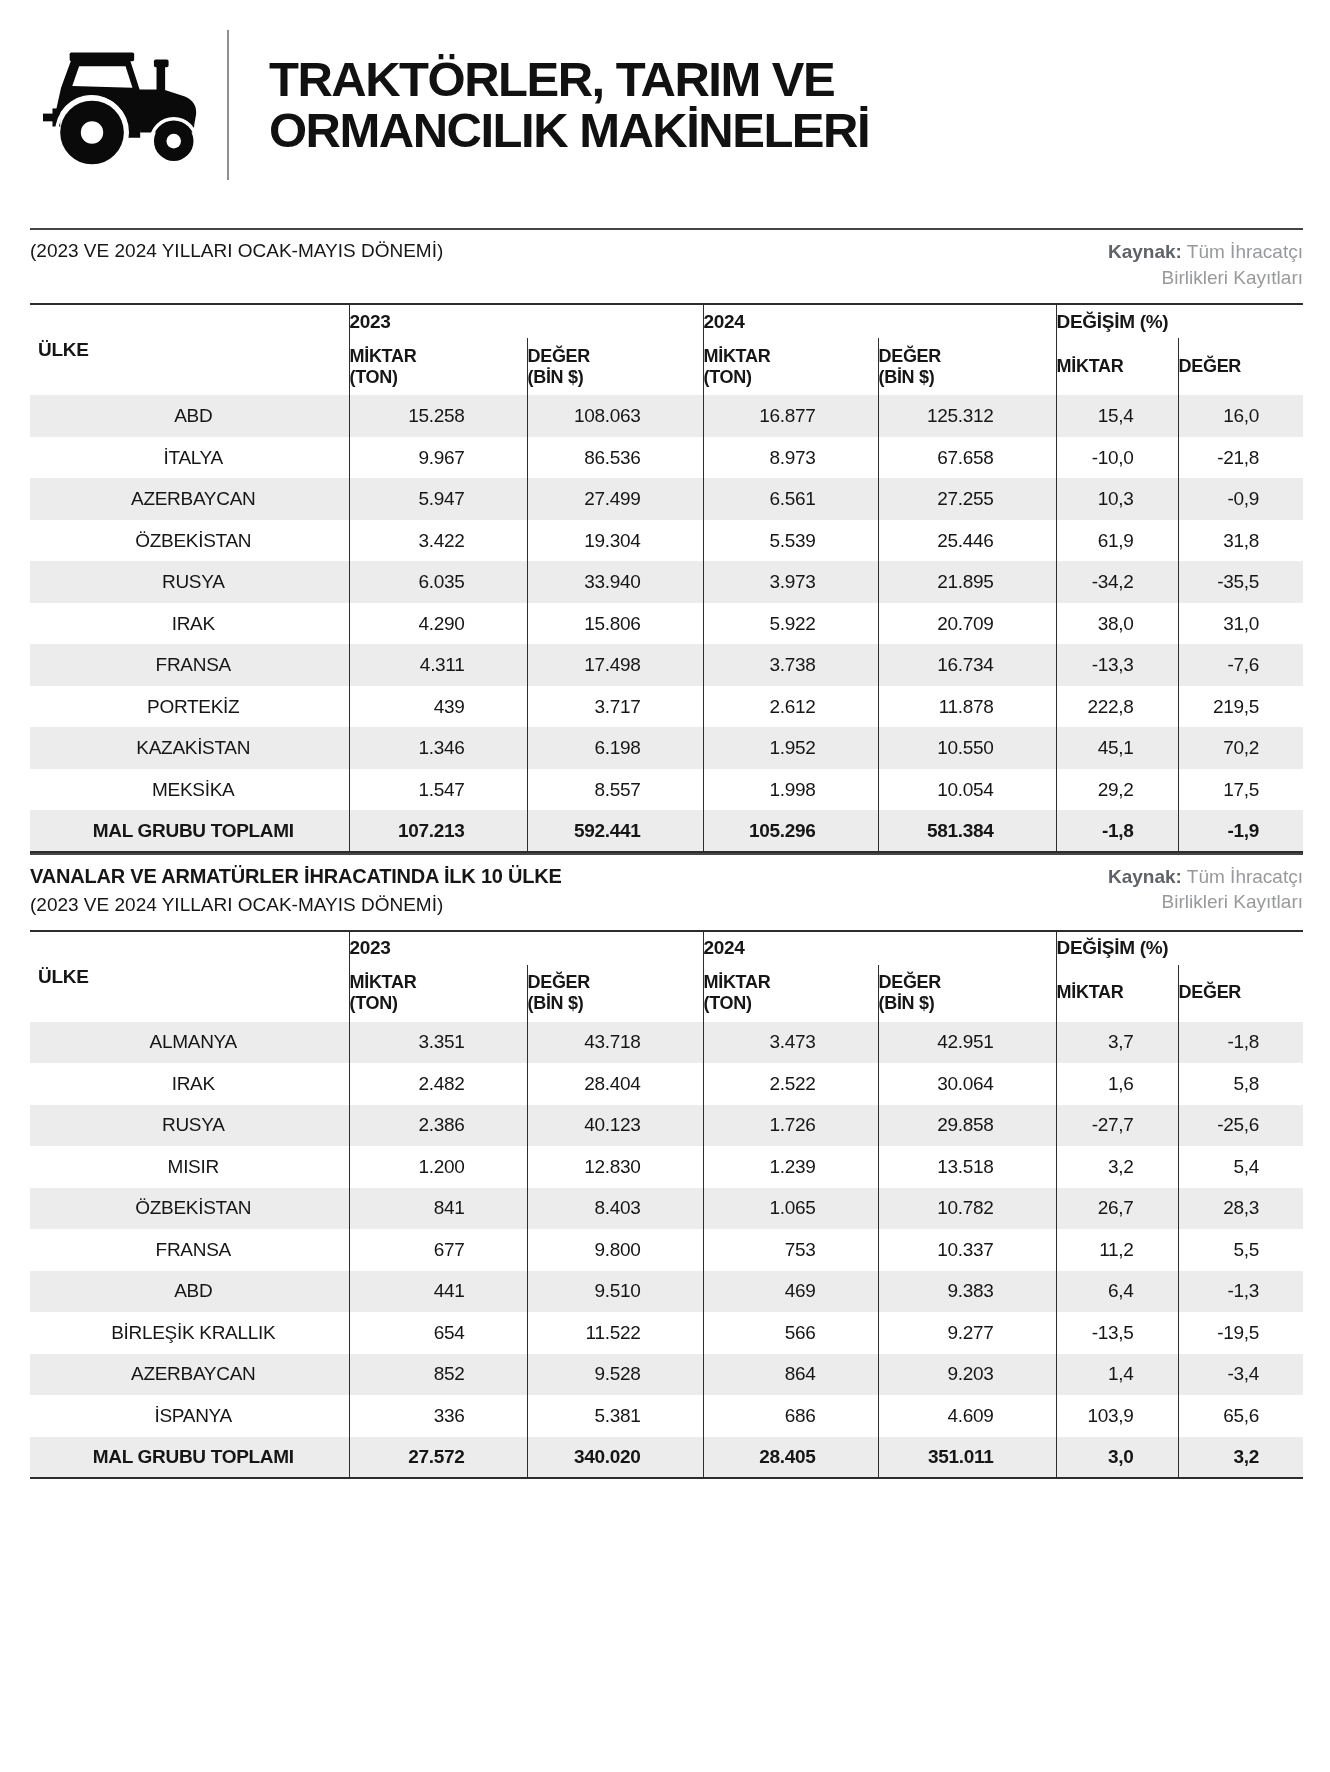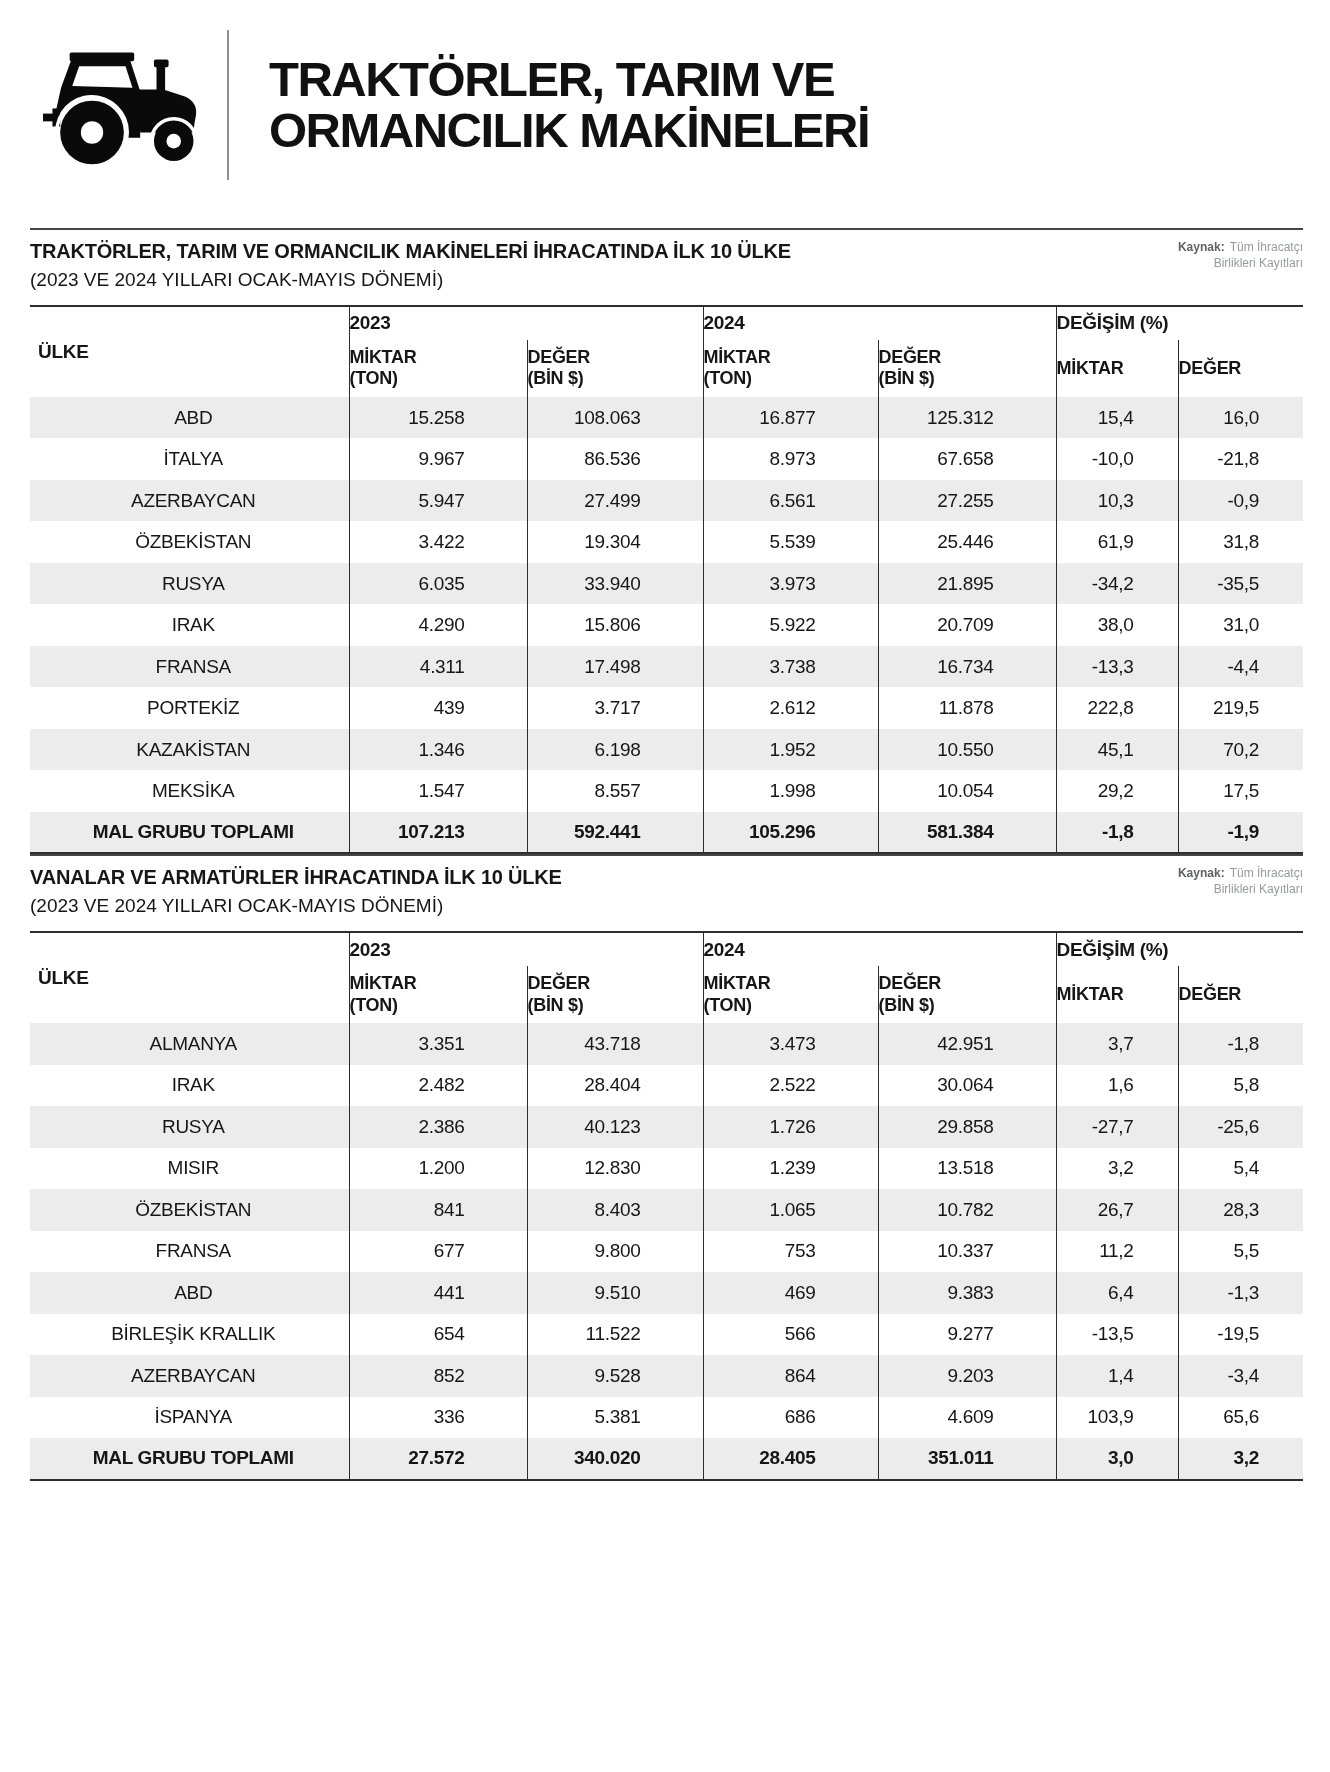--- a/index.html
+++ b/index.html
@@ -23,21 +23,21 @@
   .brand-heading{margin:0 0 0 40px;font-weight:700;letter-spacing:-1.5px;line-height:1.05;color:#111;}
   .brand-s1 .brand-heading{font-size:49px;}
   .brand-s2 .brand-heading{font-size:58px;}
   .brand-heading span{display:block;}
 
   
   .section-rule{border-top:2px solid var(--rule);}
   .table-meta{display:flex;justify-content:space-between;align-items:flex-start;padding-top:9px;margin-bottom:13px;}
   .tm-title{margin:0 0 4px 0;font-size:20px;font-weight:700;letter-spacing:-0.2px;line-height:1.25;}
   .tm-sub{margin:0;font-size:19px;font-weight:400;line-height:1.25;}
-  .source{text-align:right;font-size:12px;line-height:1.35;color:var(--source_text);white-space:nowrap;}
+  .source{text-align:right;font-size:19px;line-height:1.35;color:var(--source_text);white-space:nowrap;}
   .source .src-label{font-weight:700;color:var(--source_label);margin-right:5px;}
 
   
   table.data{
     width:100%;border-collapse:collapse;table-layout:fixed;
     border-top:2px solid var(--table_border);border-bottom:2px solid var(--table_border);
   }
   col.c-country{width:319px;} col.c-m23{width:178px;} col.c-d23{width:176px;}
   col.c-m24{width:175px;} col.c-d24{width:178px;} col.c-mc{width:122px;} col.c-dc{width:125px;}
   th,td{padding:0;letter-spacing:-0.3px;}
@@ -86,21 +86,20 @@
       <div class="brand-divider"></div>
       <h1 class="brand-heading">
         <span>TRAKTÖRLER, TARIM VE</span>
         <span>ORMANCILIK MAKİNELERİ</span>
       </h1>
     </div>
 
     <div class="section-rule"></div>
     <div class="table-meta">
       <div>
-        <h2 class="tm-title">TRAKTÖRLER, TARIM VE ORMANCILIK MAKİNELERİ İHRACATINDA İLK 10 ÜLKE</h2>
         <p class="tm-sub">(2023 VE 2024 YILLARI OCAK-MAYIS DÖNEMİ)</p>
       </div>
       <div class="source">
         <span class="src-label">Kaynak:</span><span>Tüm İhracatçı</span><br>
         <span>Birlikleri Kayıtları</span>
       </div>
     </div>
 
     <table class="data">
       <colgroup>
@@ -195,21 +194,21 @@
             <td class="col-chg bl">38,0</td>
             <td class="col-chg bl">31,0</td>
           </tr>
           <tr>
             <td class="col-country">FRANSA</td>
             <td class="col-num bl">4.311</td>
             <td class="col-num bl">17.498</td>
             <td class="col-num bl">3.738</td>
             <td class="col-num bl">16.734</td>
             <td class="col-chg bl">-13,3</td>
-            <td class="col-chg bl">-4,4</td>
+            <td class="col-chg bl">-7,6</td>
           </tr>
           <tr>
             <td class="col-country">PORTEKİZ</td>
             <td class="col-num bl">439</td>
             <td class="col-num bl">3.717</td>
             <td class="col-num bl">2.612</td>
             <td class="col-num bl">11.878</td>
             <td class="col-chg bl">222,8</td>
             <td class="col-chg bl">219,5</td>
           </tr>

